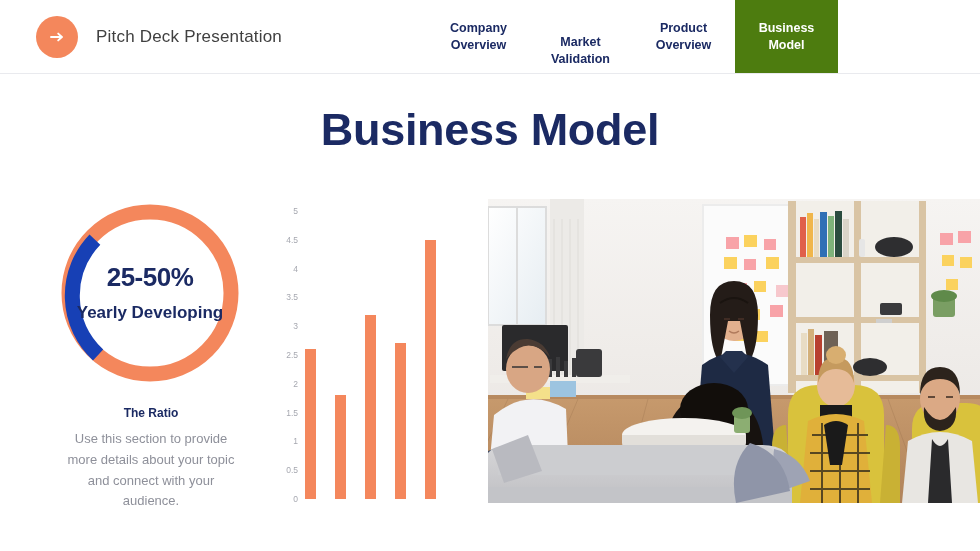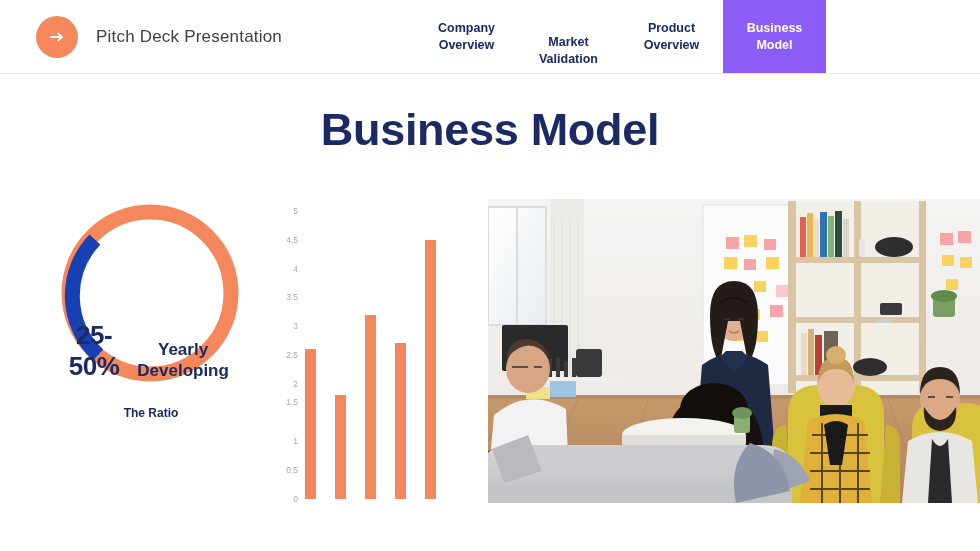--- a/index.html
+++ b/index.html
@@ -47,21 +47,21 @@
   .brand-title {
     font-size: 17px;
     color: #404040;
     letter-spacing: .2px;
     white-space: nowrap;
   }
 
   .nav {
     position: absolute;
     top: 0;
-    left: 416px;
+    left: 428px;
     height: 73px;
     display: flex;
     align-items: stretch;
   }
 
   .nav-item {
     display: flex;
     align-items: center;
     justify-content: center;
     text-align: center;
@@ -72,21 +72,21 @@
     padding: 0 14px;
     white-space: pre-line;
     cursor: pointer;
   }
 
   .nav-item.w1 { width: 101px; }
   .nav-item.w2 { width: 103px; margin-top: 28px; }
   .nav-item.w3 { width: 103px; }
   .nav-item.active {
     width: 103px;
-    background: #8b5cf6;
+    background: #4d7c0f;
     color: #ffffff;
   }
   .nav-item.w5 { width: 112px; }
 
   
   .page-title {
     position: absolute;
     top: 104px;
     left: 0;
     width: 980px;
@@ -105,22 +105,22 @@
     width: 178px;
     height: 178px;
   }
   .donut-wrap svg { display: block; }
 
   .donut-center {
     position: absolute;
     left: 0; top: 0;
     width: 178px; height: 178px;
     display: flex;
-    flex-direction: row;
-    align-items: flex-end;
+    flex-direction: column;
+    align-items: center;
     justify-content: center;
     text-align: center;
   }
   .donut-pct {
     font-size: 26px;
     font-weight: bold;
     color: #1b2a63;
     letter-spacing: -0.5px;
   }
   .donut-sub {
@@ -240,32 +240,33 @@
   </svg>
   <div class="donut-center">
     <div class="donut-pct">25-50%</div>
     <div class="donut-sub">Yearly
 Developing</div>
   </div>
 </div>
 
 <div class="ratio-block">
   <div class="ratio-head">The Ratio</div>
+  <div class="ratio-body">Use this section to provide more details about your topic and connect with your audience.</div>
 </div>
 
 <div class="chart">
   <div class="y-axis">
       <div class="y-tick" style="top: 9px;">5</div>
       <div class="y-tick" style="top: 37.8px;">4.5</div>
       <div class="y-tick" style="top: 66.6px;">4</div>
       <div class="y-tick" style="top: 95.4px;">3.5</div>
       <div class="y-tick" style="top: 124.2px;">3</div>
       <div class="y-tick" style="top: 153px;">2.5</div>
       <div class="y-tick" style="top: 181.8px;">2</div>
-      <div class="y-tick" style="top: 200px;">1.5</div>
+      <div class="y-tick" style="top: 211px;">1.5</div>
       <div class="y-tick" style="top: 239.4px;">1</div>
       <div class="y-tick" style="top: 268.2px;">0.5</div>
       <div class="y-tick" style="top: 297px;">0</div>
     </div>
   <div class="plot">
       <div class="bar" style="left: 3px; height: 149.76px; background: rgb(244, 135, 92);"></div>
       <div class="bar" style="left: 33px; height: 103.68px; background: rgb(244, 135, 92);"></div>
       <div class="bar" style="left: 63px; height: 184.32px; background: rgb(244, 135, 92);"></div>
       <div class="bar" style="left: 93px; height: 155.52px; background: rgb(244, 135, 92);"></div>
       <div class="bar" style="left: 123px; height: 259.2px; background: rgb(244, 135, 92);"></div>

